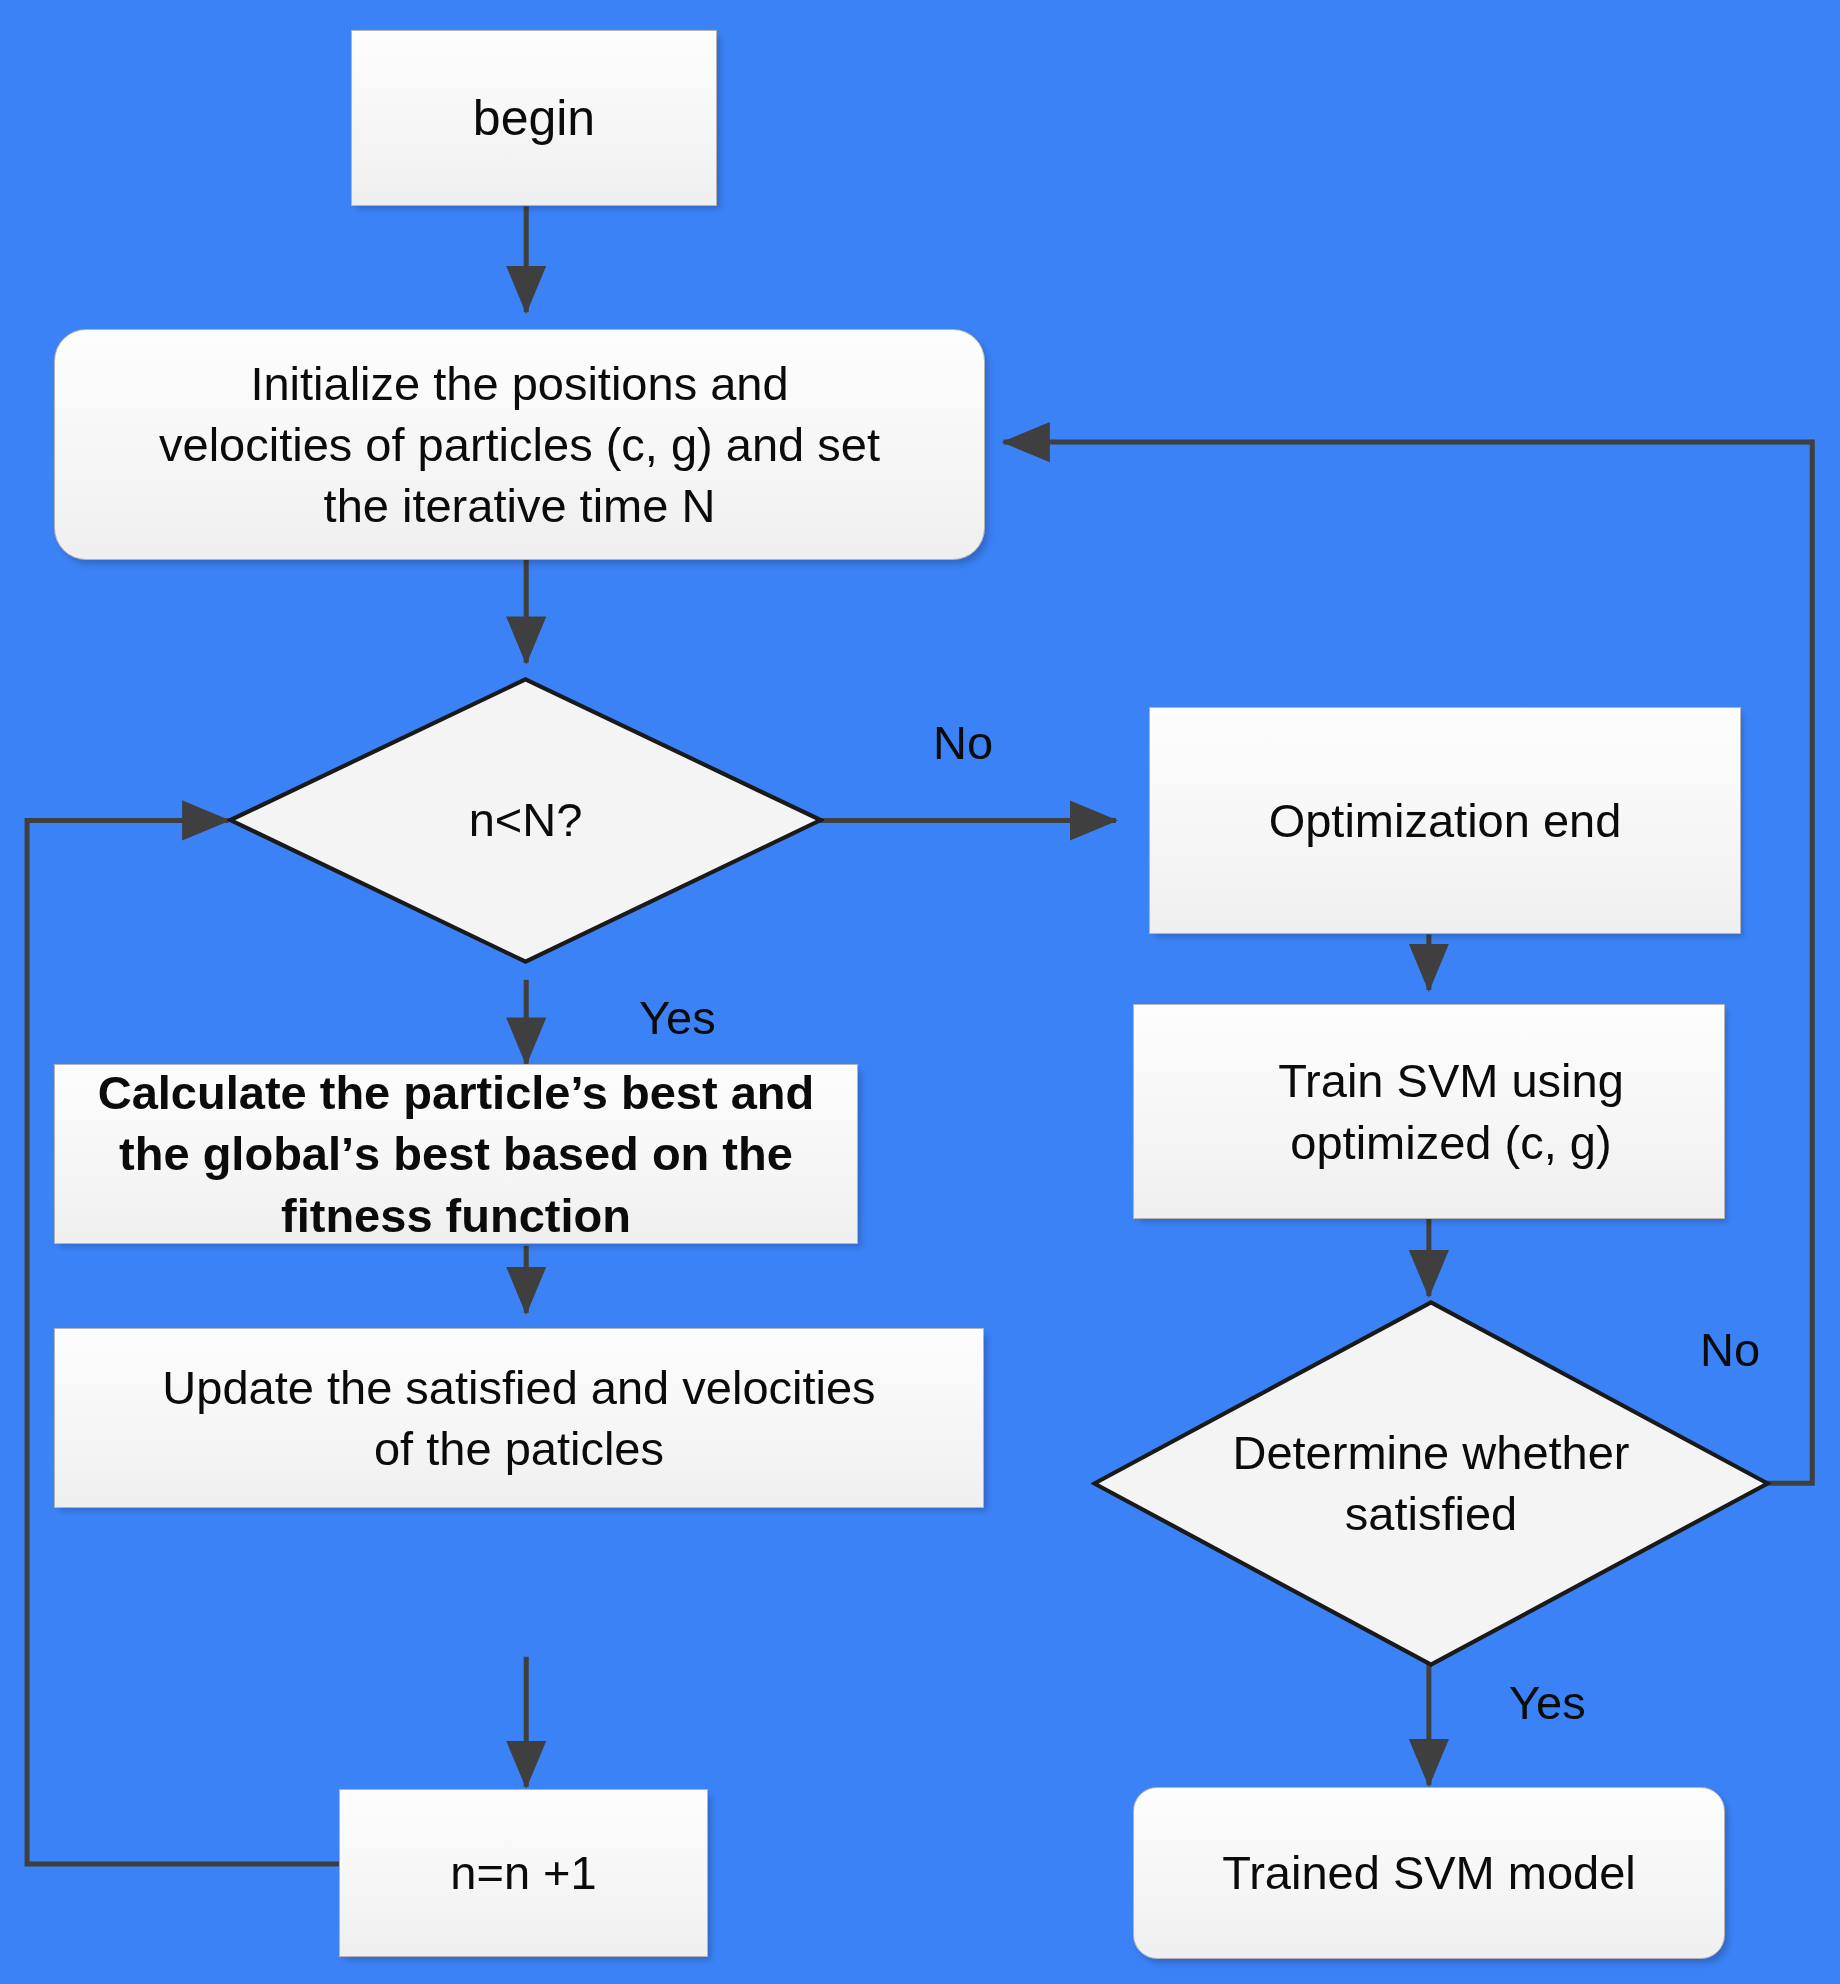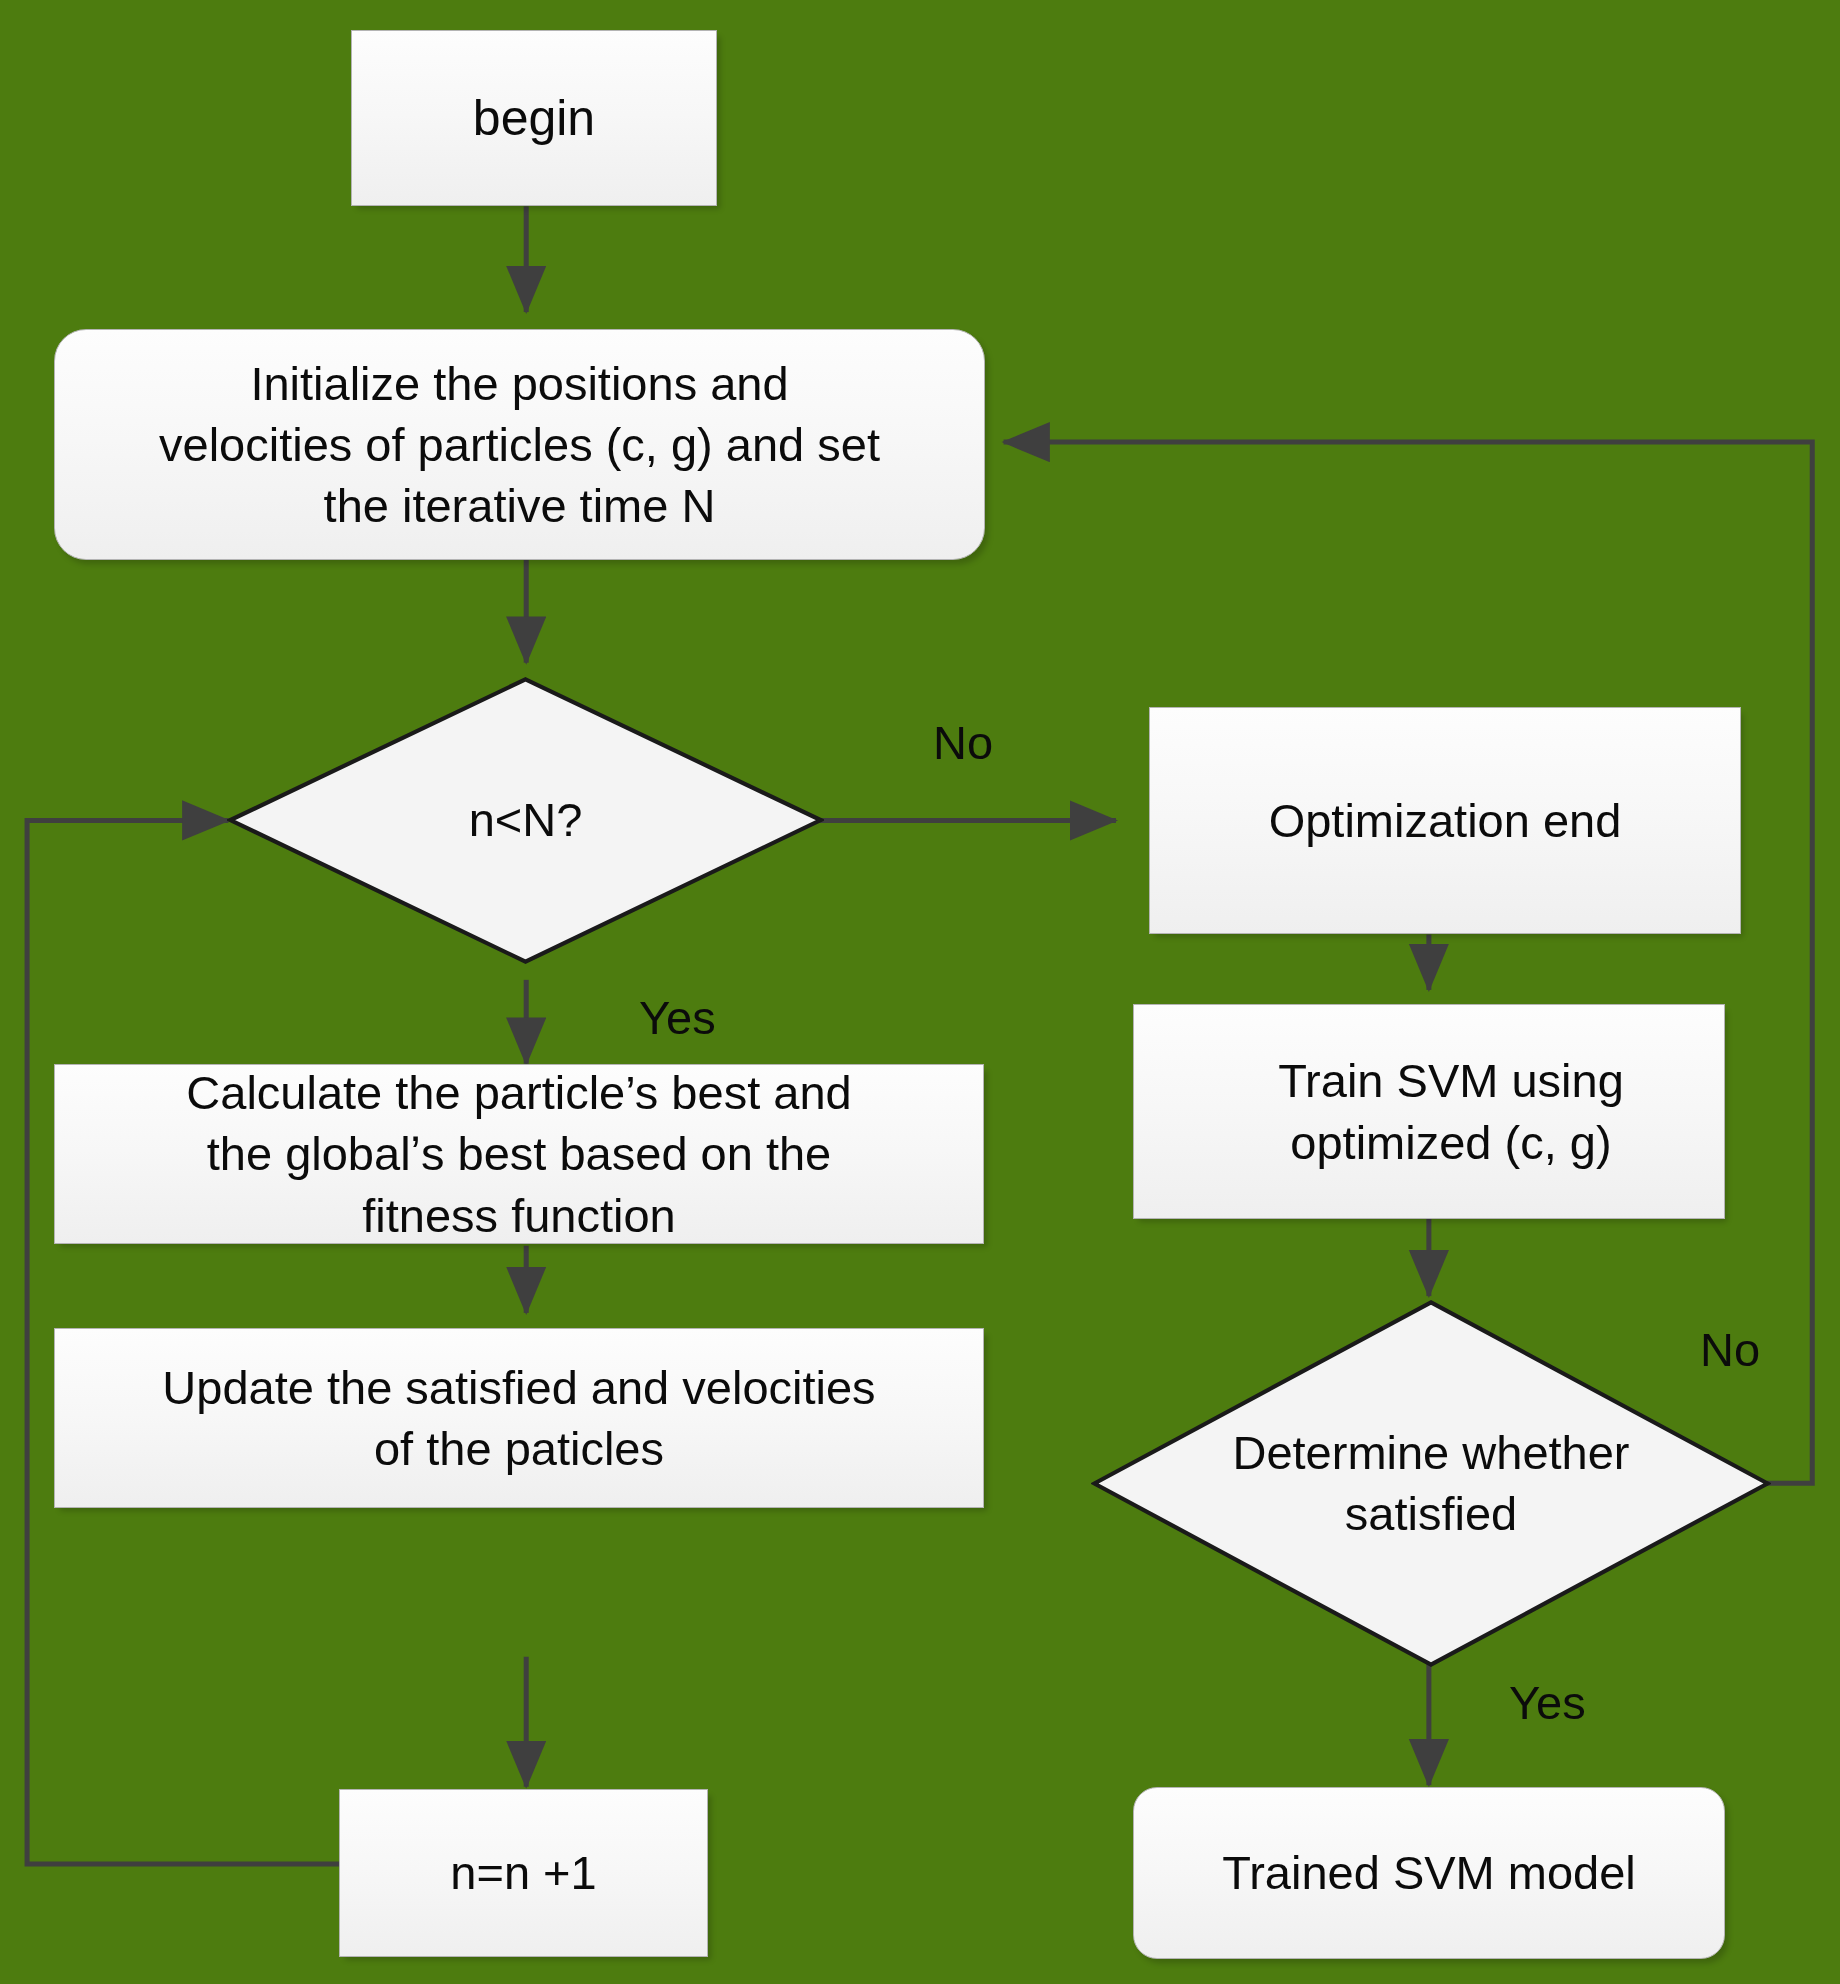--- a/index.html
+++ b/index.html
@@ -4,21 +4,21 @@
 <style>
   html, body {
     margin: 0;
     padding: 0;
     background: #ffffff;
   }
   #canvas {
     position: relative;
     width: 1841px;
     height: 1984px;
-    background: #4d7c0f;
+    background: #3b82f6;
     font-family: "Liberation Sans", sans-serif;
     overflow: hidden;
   }
   #edges {
     position: absolute;
     left: 0;
     top: 0;
     width: 1841px;
     height: 1984px;
     pointer-events: none;
@@ -118,21 +118,21 @@
 
   <div class="node dia" style="left:227px; top:676px; width:597px; height:289px;">
     <span class="shape">
       <svg viewBox="0 0 712 345" preserveAspectRatio="none">
         <polygon points="356,4 708,172 356,341 4,172" fill="#f4f4f4" stroke="#1a1a1a" stroke-width="5"></polygon>
       </svg>
     </span>
     <span class="txt fs-56" style="width:auto;">n&lt;N?</span>
   </div>
 
-  <div class="node proc" style="left:54px; top:1064px; width:930px; height:180px;">
+  <div class="node proc" style="left:54px; top:1064px; width:804px; height:180px;font-weight:bold;">
     <span class="txt fs-56">Calculate the particle’s best and
 the globalʼs best based on the
 fitness function</span>
   </div>
 
   <div class="node proc" style="left:54px; top:1328px; width:930px; height:180px;">
     <span class="txt fs-56">Update the satisfied and velocities
 of the paticles</span>
   </div>
 

